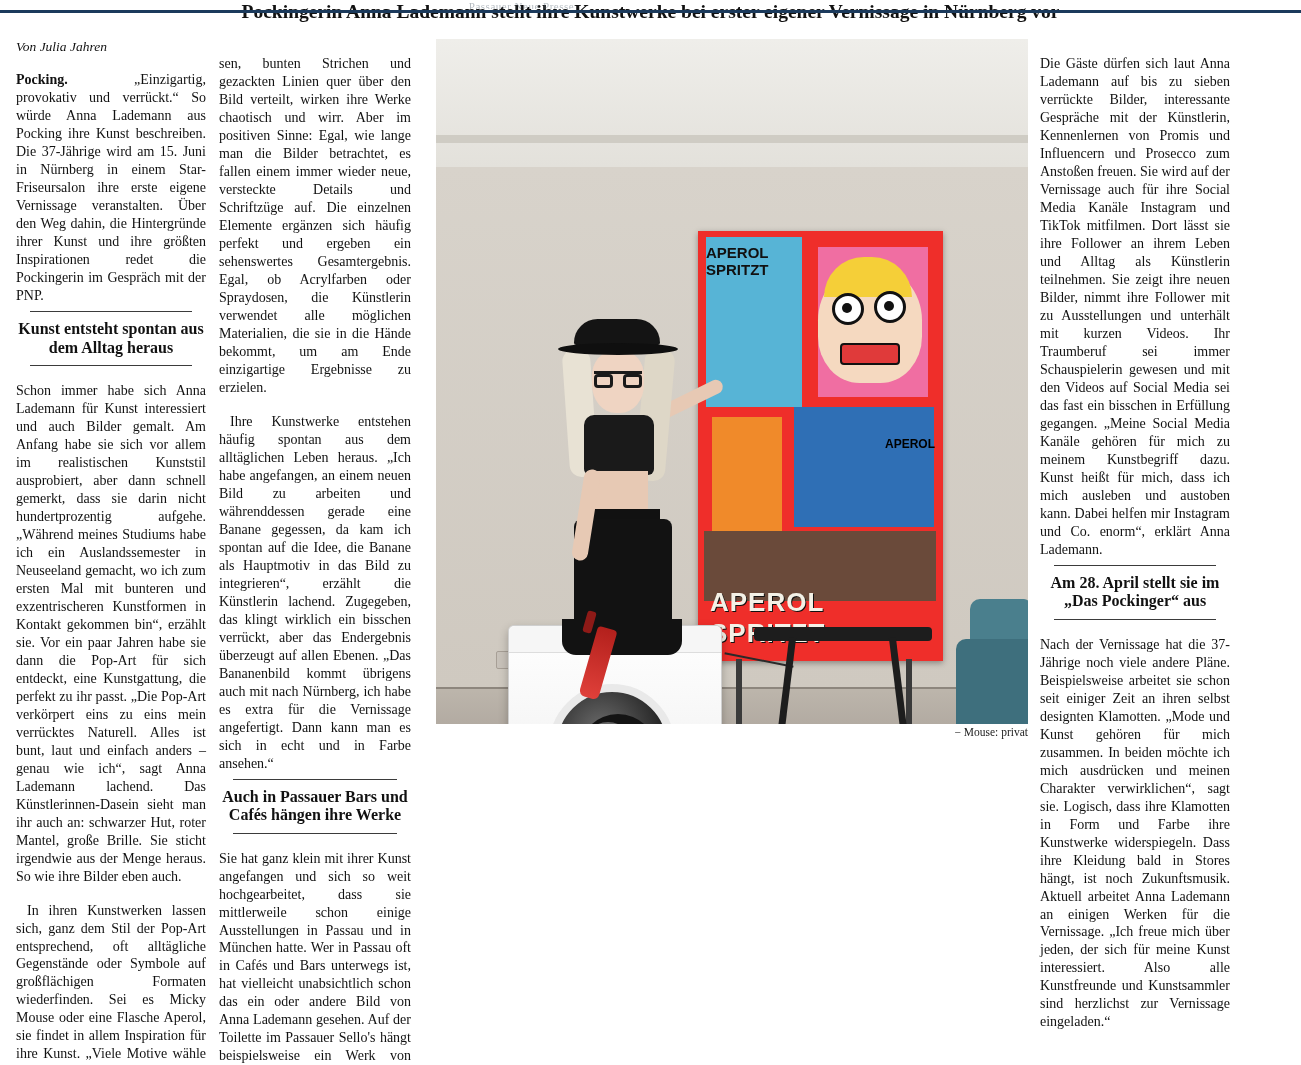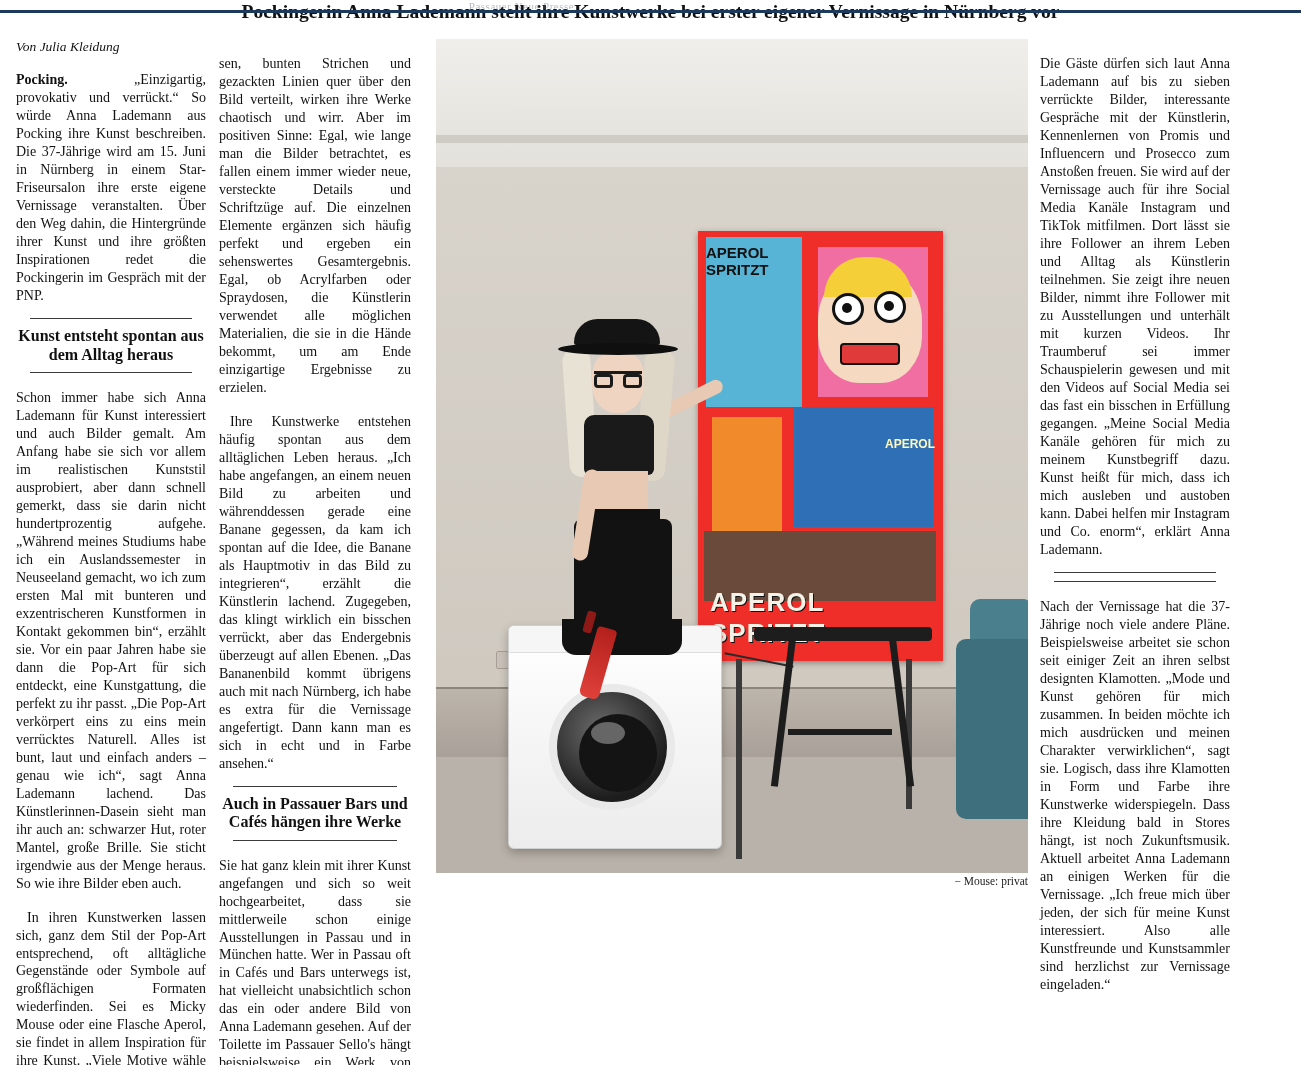--- a/index.html
+++ b/index.html
@@ -83,21 +83,21 @@
     line-height: 1.285;
     text-align: justify;
     text-justify: inter-word;
     hyphens: auto;
     -webkit-hyphens: auto;
   }
   .col p + p { text-indent: 11px; }
   .lede-word { font-weight: bold; }
 
   .subhead-block {
-    margin: 13px 0 12px 0;
+    margin: 6px 0 12px 0;
     text-align: center;
   }
   .subhead-block .rule {
     height: 1px;
     background: #3b3b3b;
     margin: 0 14px 8px 14px;
   }
   .subhead-block .rule.bottom {
     margin: 8px 14px 0 14px;
   }
@@ -109,21 +109,21 @@
 
   
   .photo-wrap {
     width: 616px;
     padding: 0 12px;
     box-sizing: border-box;
   }
   .photo {
     position: relative;
     width: 592px;
-    height: 834px;
+    height: 685px;
     overflow: hidden;
     background: #b9b2aa;
   }
   .caption {
     margin-top: 6px;
     font-size: 12.6px;
     line-height: 1.25;
     width: 592px;
   }
   .caption b { font-weight: bold; }
@@ -219,21 +219,21 @@
     font-weight: bold; font-size: 15px; line-height: 1.1;
   }
   .pa-text-bottom {
     position: absolute; left: 12px; top: 356px; width: 226px;
     color: #f4f1e6; font-family: "Liberation Sans", sans-serif;
     font-weight: bold; font-size: 26px; letter-spacing: 1px;
     text-shadow: 1px 1px 0 #111;
   }
   .pa-tag {
     position: absolute; right: 8px; top: 206px;
-    color: #fef9c3; font-family: "Liberation Sans", sans-serif;
+    color: #000000; font-family: "Liberation Sans", sans-serif;
     font-weight: bold; font-size: 12px;
   }
   .ph-easel {
     position: absolute; left: 300px; top: 620px; width: 6px; height: 200px;
     background: #3a3a3a;
   }
   .ph-easel2 {
     position: absolute; left: 470px; top: 620px; width: 6px; height: 150px;
     background: #3a3a3a;
   }
@@ -367,21 +367,21 @@
 <div class="page">
 
   <div class="masthead-ghost">Passauer Neue Presse</div>
   <div class="top-rule"></div>
 
   <div class="subhead">Pockingerin Anna Lademann stellt ihre Kunstwerke bei erster eigener Vernissage in Nürnberg vor</div>
 
   <div class="columns">
 
     <div class="col c1">
-      <div class="byline">Von Julia Kleidung</div>
+      <div class="byline">Von Julia Jahren</div>
       <p><span class="lede-word">Pocking.</span><span> „Einzigartig, provokativ und verrückt.“ So würde Anna Lademann aus Pocking ihre Kunst beschreiben. Die 37-Jährige wird am 15. Juni in Nürnberg in einem Star-Friseursalon ihre erste eigene Vernissage veranstalten. Über den Weg dahin, die Hintergründe ihrer Kunst und ihre größten Inspirationen redet die Pockingerin im Gespräch mit der PNP.</span></p>
 
       <div class="subhead-block">
         <div class="rule"></div>
         <div class="txt">Kunst entsteht spontan aus dem Alltag heraus</div>
         <div class="rule bottom"></div>
       </div>
 
       <p>Schon immer habe sich Anna Lademann für Kunst interessiert und auch Bilder gemalt. Am Anfang habe sie sich vor allem im realistischen Kunststil ausprobiert, aber dann schnell gemerkt, dass sie darin nicht hundertprozentig aufgehe. „Während meines Studiums habe ich ein Auslandssemester in Neuseeland gemacht, wo ich zum ersten Mal mit bunteren und exzentrischeren Kunstformen in Kontakt gekommen bin“, erzählt sie. Vor ein paar Jahren habe sie dann die Pop-Art für sich entdeckt, eine Kunstgattung, die perfekt zu ihr passt. „Die Pop-Art verkörpert eins zu eins mein verrücktes Naturell. Alles ist bunt, laut und einfach anders – genau wie ich“, sagt Anna Lademann lachend. Das Künstlerinnen-Dasein sieht man ihr auch an: schwarzer Hut, roter Mantel, große Brille. Sie sticht irgendwie aus der Menge heraus. So wie ihre Bilder eben auch.</p>
       <p>In ihren Kunstwerken lassen sich, ganz dem Stil der Pop-Art entsprechend, oft alltägliche Gegenstände oder Symbole auf großflächigen Formaten wiederfinden. Sei es Micky Mouse oder eine Flasche Aperol, sie findet in allem Inspiration für ihre Kunst. „Viele Motive wähle ich auch, weil sie mir im Kopf herumschwirren und mich beschäftigen“, erklärt Anna Lademann. Mit Farbkleck-</p>
@@ -472,20 +472,21 @@
       </div>
 
       <div class="credit">− Mouse: privat</div>
     </div>
 
     <div class="col c5">
       <p>Die Gäste dürfen sich laut Anna Lademann auf bis zu sieben verrückte Bilder, interessante Gespräche mit der Künstlerin, Kennenlernen von Promis und Influencern und Prosecco zum Anstoßen freuen. Sie wird auf der Vernissage auch für ihre Social Media Kanäle Instagram und TikTok mitfilmen. Dort lässt sie ihre Follower an ihrem Leben und Alltag als Künstlerin teilnehmen. Sie zeigt ihre neuen Bilder, nimmt ihre Follower mit zu Ausstellungen und unterhält mit kurzen Videos. Ihr Traumberuf sei immer Schauspielerin gewesen und mit den Videos auf Social Media sei das fast ein bisschen in Erfüllung gegangen. „Meine Social Media Kanäle gehören für mich zu meinem Kunstbegriff dazu. Kunst heißt für mich, dass ich mich ausleben und austoben kann. Dabei helfen mir Instagram und Co. enorm“, erklärt Anna Lademann.</p>
 
       <div class="subhead-block">
         <div class="rule"></div>
+        <div class="txt">Am 28. April stellt sie im „Das Pockinger“ aus</div>
         <div class="rule bottom"></div>
       </div>
 
       <p>Nach der Vernissage hat die 37-Jährige noch viele andere Pläne. Beispielsweise arbeitet sie schon seit einiger Zeit an ihren selbst designten Klamotten. „Mode und Kunst gehören für mich zusammen. In beiden möchte ich mich ausdrücken und meinen Charakter verwirklichen“, sagt sie. Logisch, dass ihre Klamotten in Form und Farbe ihre Kunstwerke widerspiegeln. Dass ihre Kleidung bald in Stores hängt, ist noch Zukunftsmusik. Aktuell arbeitet Anna Lademann an einigen Werken für die Vernissage. „Ich freue mich über jeden, der sich für meine Kunst interessiert. Also alle Kunstfreunde und Kunstsammler sind herzlichst zur Vernissage eingeladen.“</p>
     </div>
   </div>
 
 </div>
 
 </body></html>

